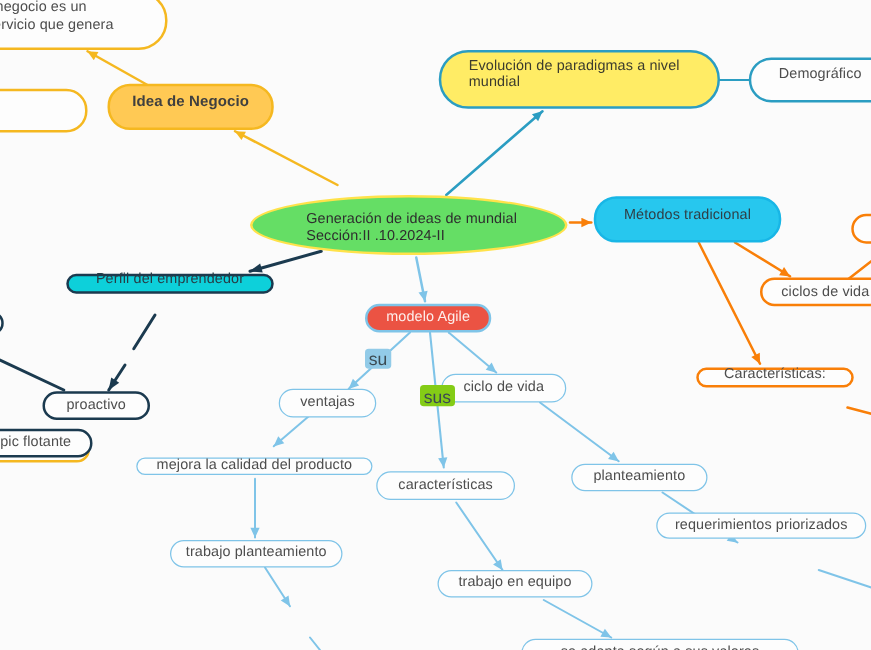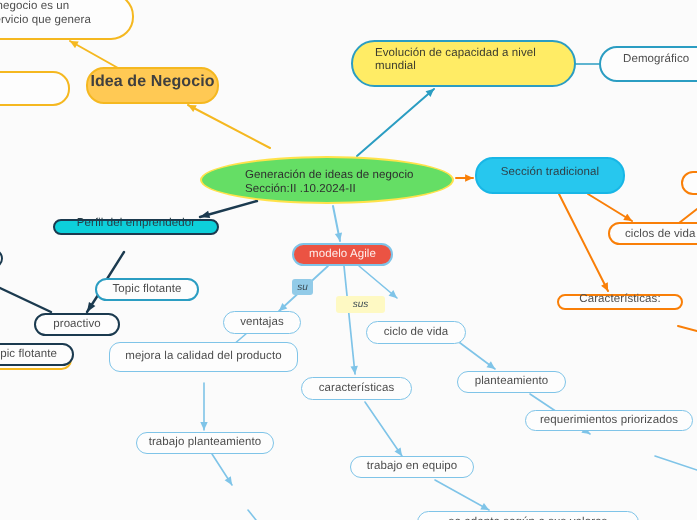--- a/index.html
+++ b/index.html
@@ -8,21 +8,21 @@
        font-family:"Liberation Sans",sans-serif;-webkit-font-smoothing:antialiased;text-rendering:geometricPrecision;}
   #canvas{position:relative;width:697px;height:520px;overflow:hidden;background:#fbfbfb;}
   svg.edges{position:absolute;left:0;top:0;width:697px;height:520px;pointer-events:none;}
   .node{position:absolute;box-sizing:border-box;display:flex;align-items:center;
         justify-content:center;text-align:center;color:#4d4d4d;background:#fdfdfd;
         font-size:11.5px;line-height:13.5px;letter-spacing:.1px;white-space:nowrap;}
   .node.wrap{white-space:pre;}
   .node.soft{white-space:normal;}
   .ell{border-radius:50%;}
   .tag{position:absolute;box-sizing:border-box;display:flex;align-items:center;
-       justify-content:center;font-size:10px;color:#3b4a52;border-radius:3px;font-style:italic;}
+       justify-content:center;font-size:14px;color:#3b4a52;border-radius:3px;}
 </style>
 </head>
 <body>
 
 <div id="canvas">
 
   <svg class="edges" viewBox="0 0 697 520">
     <defs>
       <marker id="ah-y" markerUnits="userSpaceOnUse" markerWidth="11" markerHeight="11" refX="8.4" refY="4" orient="auto">
         <path d="M0.5,0.2 L8.6,4 L0.5,7.8 Z" fill="#f5b820"></path>
@@ -77,75 +77,74 @@
 
   <div class="node" style="left:-84px;top:-7px;width:218px;height:47px;border:2px solid #f5b820;border-radius:23px;
               display:block;padding:5px 10px 0 12px;">
     <span class="tx" style="display:block;text-align:left;white-space:pre;">Una idea de negocio es un
 producto o servicio que genera</span>
   </div>
 
   <div class="node" style="left:-60px;top:71px;width:130px;height:35px;border:2px solid #f5b820;border-radius:17px;"></div>
 
   <div class="node" style="left:86px;top:67px;width:133px;height:37px;border:2px solid #f5b820;border-radius:18px;
-              background:#ffc954;color:#3f3f3f;font-weight:bold;font-size:16px;padding-bottom:8px;">Idea de Negocio</div>
+              background:#ffc954;color:#3f3f3f;font-weight:bold;font-size:12px;padding-bottom:8px;">Idea de Negocio</div>
 
   <div class="node soft" style="left:351px;top:40px;width:225px;height:47px;border:2px solid #2b9dc2;border-radius:24px;
-              background:#ffec65;color:#3b3b2e;justify-content:flex-start;text-align:left;padding:0 12px 7px 22px;line-height:13.5px;">Evolución de capacidad a nivel mundial</div>
+              background:#ffec65;color:#3b3b2e;justify-content:flex-start;text-align:left;padding:0 12px 7px 22px;line-height:13.5px;">Evolución de paradigmas a nivel mundial</div>
 
   <div class="node" style="left:599px;top:46px;width:150px;height:36px;border:2px solid #2b9dc2;border-radius:18px;
               justify-content:flex-start;padding-left:22px;padding-bottom:9px;">Demográfico</div>
 
   <div class="node wrap ell" style="left:200px;top:156px;width:254px;height:48px;border:2px solid #ffe24a;
-              background:#65de65;color:#2e2e2e;justify-content:flex-start;text-align:left;padding:5px 0 0 43px;line-height:13.5px;">Generación de ideas de negocio
+              background:#65de65;color:#2e2e2e;justify-content:flex-start;text-align:left;padding:5px 0 0 43px;line-height:13.5px;">Generación de ideas de mundial
 Sección:II .10.2024-II</div>
 
   <div class="node" style="left:475px;top:157px;width:150px;height:37px;border:2px solid #18b6e6;border-radius:18px;
-              background:#27c7ee;color:#2f3f46;padding-bottom:6px;">Sección tradicional</div>
+              background:#27c7ee;color:#2f3f46;padding-bottom:6px;">Métodos tradicional</div>
 
   <div class="node" style="left:681px;top:171px;width:70px;height:24px;border:2px solid #f97f08;border-radius:12px;"></div>
 
   <div class="node" style="left:608px;top:222px;width:130px;height:23px;border:2px solid #f97f08;border-radius:12px;
               justify-content:flex-start;padding-left:15px;padding-top:3px;">ciclos de vida</div>
 
   <div class="node" style="left:557px;top:294px;width:126px;height:16px;border:2.5px solid #f97f08;border-radius:16px;padding-bottom:5px;">Características:</div>
 
   <div class="node" style="left:53px;top:219px;width:166px;height:16px;border:2.5px solid #1b3a4f;border-radius:16px;
               background:#0dd0da;color:#273c45;padding-bottom:7px;">Perfil del emprendedor</div>
 
-  <div class="node" style="left:95px;top:278px;width:104px;height:23px;border:2px solid #2b9dc2;border-radius:12px;">Topic flotante</div>
 
   <div class="node" style="left:34px;top:313px;width:86px;height:23px;border:2.2px solid #1b3a4f;border-radius:12px;">proactivo</div>
 
   <div class="node" style="left:-87px;top:349px;width:159px;height:21px;border:2px solid #f5b820;border-radius:11px;"></div>
 
   <div class="node" style="left:-87px;top:343px;width:161px;height:23px;border:2.2px solid #1b3a4f;border-radius:12px;
               justify-content:flex-end;padding-right:15px;">pic flotante</div>
 
   <div class="node" style="left:-60px;top:249px;width:63px;height:19px;border:2.2px solid #1b3a4f;border-radius:10px;"></div>
 
   <div class="node" style="left:292px;top:243px;width:101px;height:23px;border:2px solid #7fc4e8;border-radius:12px;
               background:#eb5343;color:#fdeeeb;">modelo Agile</div>
 
   <div class="node" style="left:223px;top:311px;width:78px;height:23px;border:1.6px solid #7fc4e8;border-radius:12px;">ventajas</div>
 
-  <div class="node" style="left:366px;top:299px;width:100px;height:23px;border:1.6px solid #7fc4e8;border-radius:12px;margin-top:22px;">ciclo de vida</div>
+  <div class="node" style="left:353px;top:299px;width:100px;height:23px;border:1.6px solid #7fc4e8;border-radius:12px;">ciclo de vida</div>
 
   <div class="node" style="left:301px;top:377px;width:111px;height:23px;border:1.6px solid #7fc4e8;border-radius:12px;">características</div>
 
-  <div class="node" style="left:109px;top:342px;width:189px;height:30px;border:1.6px solid #7fc4e8;border-radius:11px;">mejora la calidad del producto</div>
+  <div class="node" style="left:109px;top:366px;width:189px;height:14px;border:1.6px solid #7fc4e8;border-radius:11px;">mejora la calidad del producto</div>
 
   <div class="node" style="left:136px;top:432px;width:138px;height:22px;border:1.6px solid #7fc4e8;border-radius:11px;">trabajo planteamiento</div>
 
 
   <div class="node" style="left:457px;top:371px;width:109px;height:22px;border:1.6px solid #7fc4e8;border-radius:11px;">planteamiento</div>
 
   <div class="node" style="left:525px;top:410px;width:168px;height:21px;border:1.6px solid #7fc4e8;border-radius:11px;">requerimientos priorizados</div>
 
   <div class="node" style="left:350px;top:456px;width:124px;height:22px;border:1.6px solid #7fc4e8;border-radius:11px;">trabajo en equipo</div>
 
   <div class="node" style="left:417px;top:511px;width:222px;height:23px;border:1.6px solid #7fc4e8;border-radius:12px;">se adapta según a sus valores</div>
 
   <div class="tag" style="left:292px;top:279px;width:21px;height:16px;background:#92cbe8;">su</div>
 
-  <div class="tag" style="left:336px;top:296px;width:49px;height:17px;background:#fef9c3;">sus</div>
+  <div class="tag" style="left:336px;top:308px;width:28px;height:17px;background:#84cc16;">sus</div>
 
 </div>
 
 </body></html>

